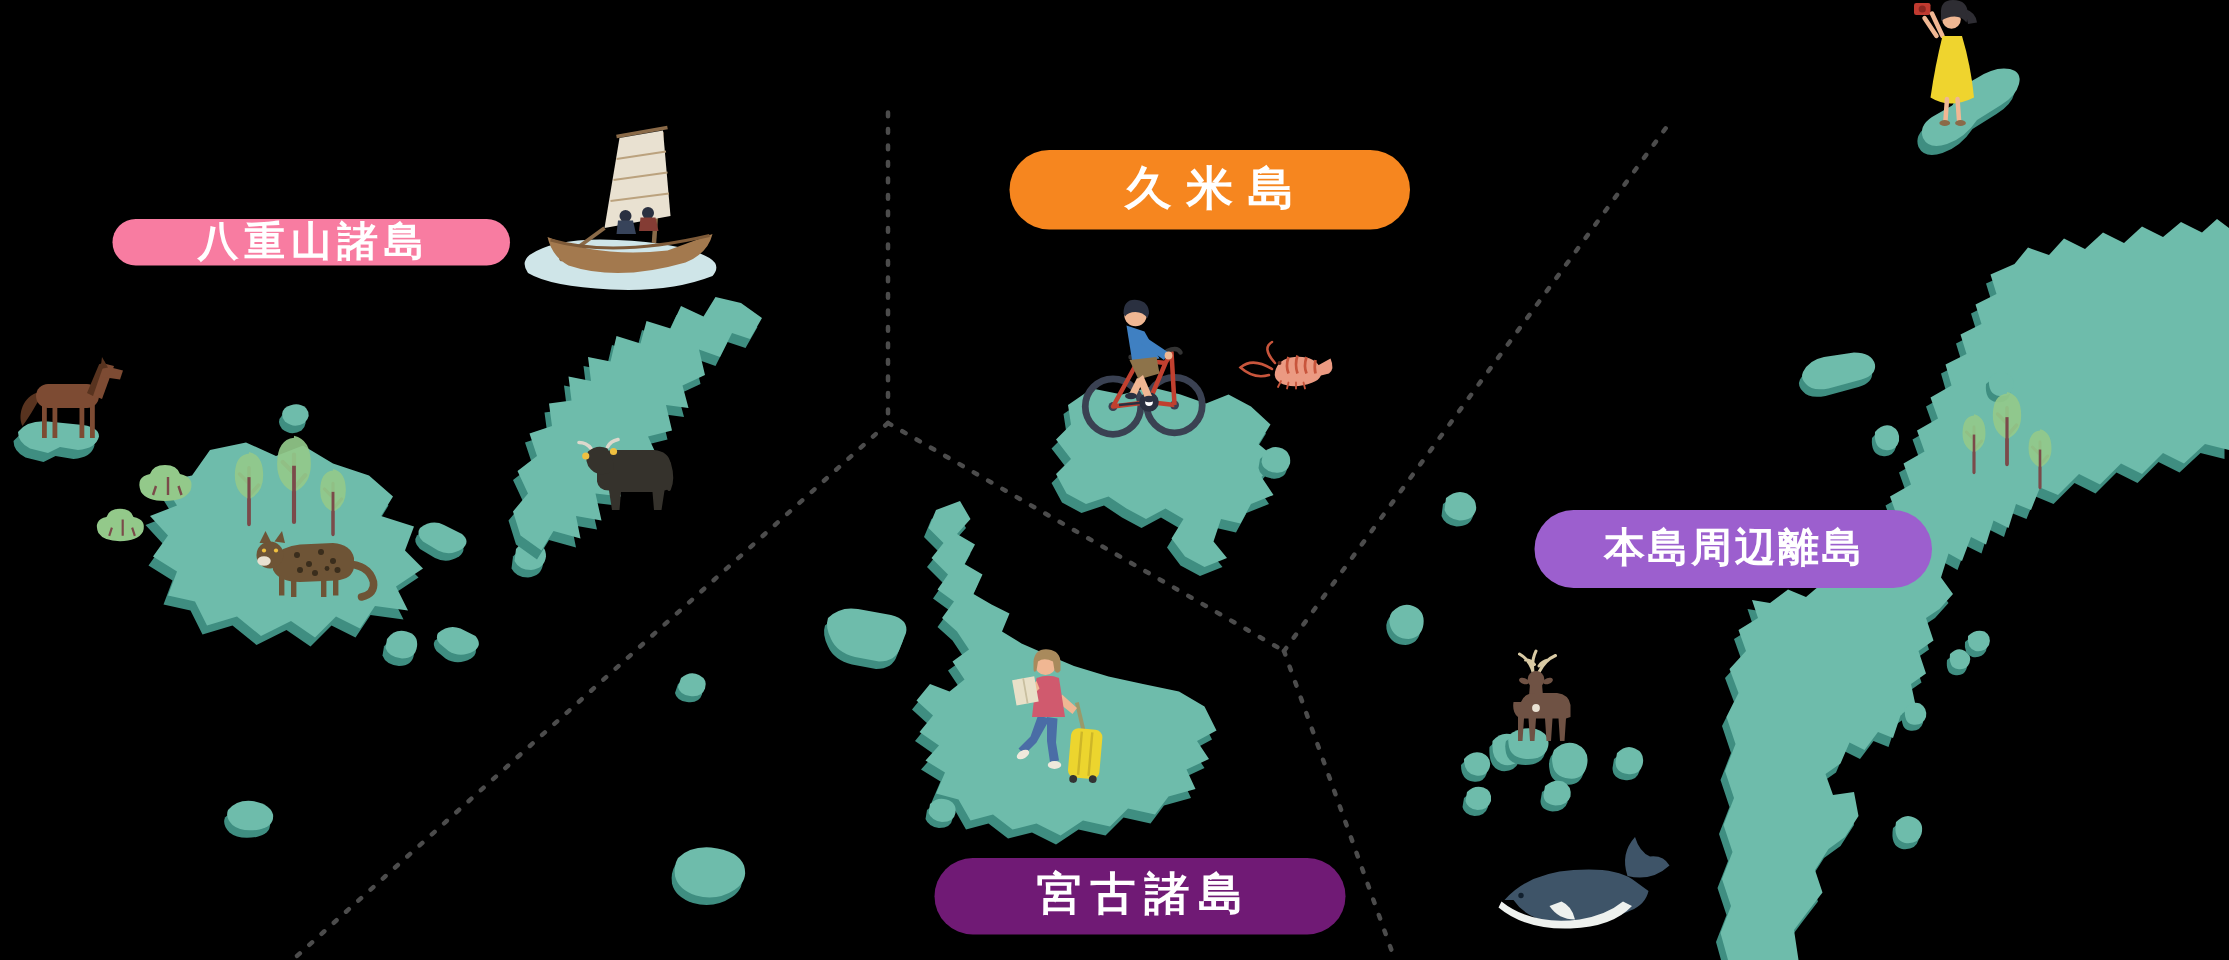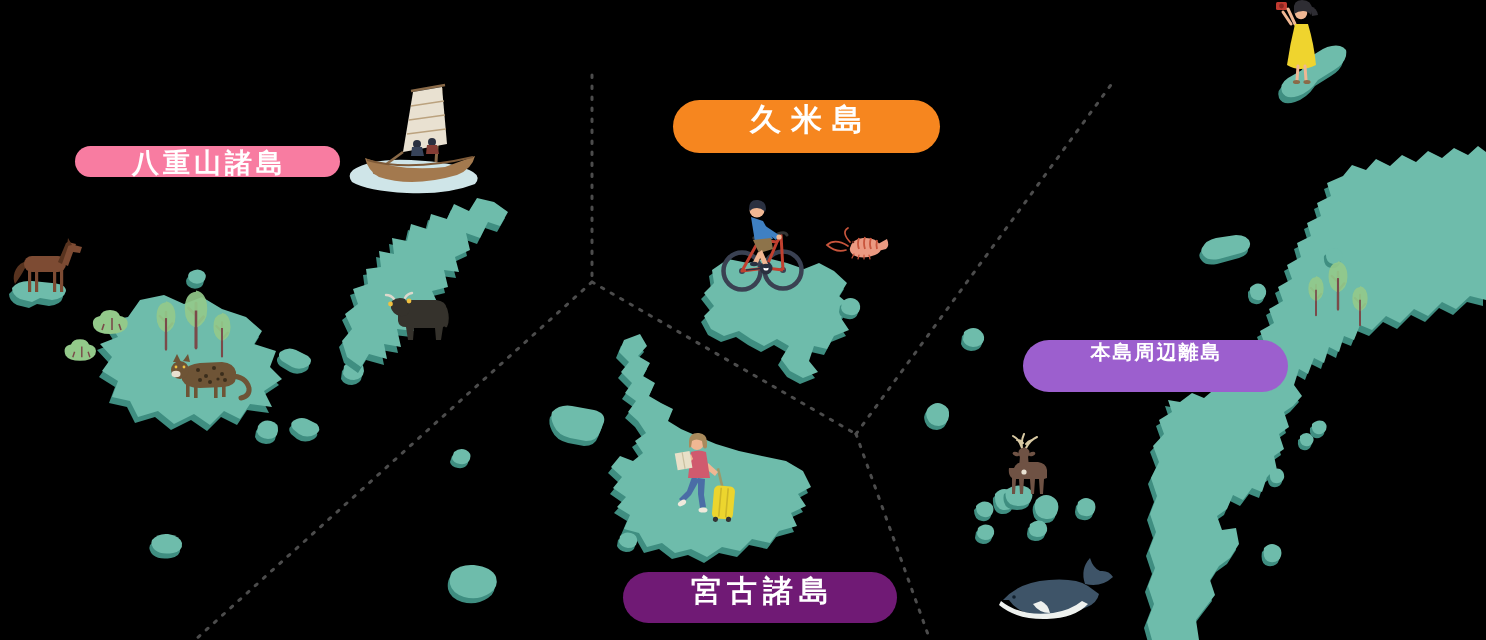--- a/index.html
+++ b/index.html
@@ -1,25 +1,25 @@
 <!DOCTYPE html>
 <html style="--bg: #000000; --island: #6ebcab; --island_shadow: #3f8e81; --dotted: #4c4c4c; --label_text: #ffffff; --tree_green: #93c98a; --trunk: #7b4a4a; --water: #cfe5e8; --sail: #e9e1d1; --hull: #a3794e; --mast: #8a6a48; --skin: #f0b793; --hair_dark: #2a3040; --shirt_blue: #3f80c2; --bike_red: #c1402f; --wheel: #3a4152; --shorts: #8d734a; --shrimp_body: #eb9a82; --shrimp_line: #c8553c; --shirt_pink: #d05a6e; --jeans: #4a6da6; --hair_brown: #a98a5c; --suitcase: #ecd52e; --paper: #e8e0c8; --horse_brown: #7d4b33; --horse_dark: #58331f; --cat_brown: #6e5436; --cat_spot: #3a2d1c; --bull_black: #35322c; --tag_yellow: #f0c040; --deer_brown: #6f5244; --antler: #d9caa4; --whale_body: #3e5468; --whale_belly: #eef1ee; --dress_yellow: #efd42e; --camera_red: #c03a30; --hair_black: #2e2d33;"><head>
 <meta charset="utf-8">
 <style>
   html,body{margin:0;padding:0;background:#000;}
   .stage{position:relative;width:1486px;height:640px;background:var(--bg,#000);overflow:hidden;
          font-family:"Liberation Sans","DejaVu Sans",sans-serif;}
   .stage svg{position:absolute;left:0;top:0;}
-  .pill{position:absolute;display:flex;justify-content:center;
+  .pill{position:absolute;display:flex;align-items:center;justify-content:center;
         border-radius:999px;color:var(--label_text,#fff);font-weight:bold;cursor:pointer;}
   .pill span{transform:translateY(-1px);}
   #pill-yaeyama{left:75px;top:146px;width:265px;height:31px;font-size:27px;letter-spacing:4px;text-indent:4px;}
   #pill-kume{left:673px;top:100px;width:267px;height:53px;font-size:31px;letter-spacing:10px;text-indent:10px;}
   #pill-miyako{left:623px;top:572px;width:274px;height:51px;font-size:30px;letter-spacing:6px;text-indent:6px;}
-  #pill-main{left:1023px;top:340px;width:265px;height:52px;font-size:20px;letter-spacing:2px;text-indent:2px;}
+  #pill-main{left:1023px;top:340px;width:265px;height:52px;font-size:27px;letter-spacing:2px;text-indent:2px;}
   .sh{fill:var(--island_shadow);}
   .fi{fill:var(--island);}
   .dot{stroke:var(--dotted);stroke-width:3;fill:none;stroke-linecap:round;stroke-dasharray:2.5 8.5;}
 </style>
 </head>
 <body>
 
 <div class="stage">
 
 <svg width="1486" height="640" viewBox="0 0 1486 640">

